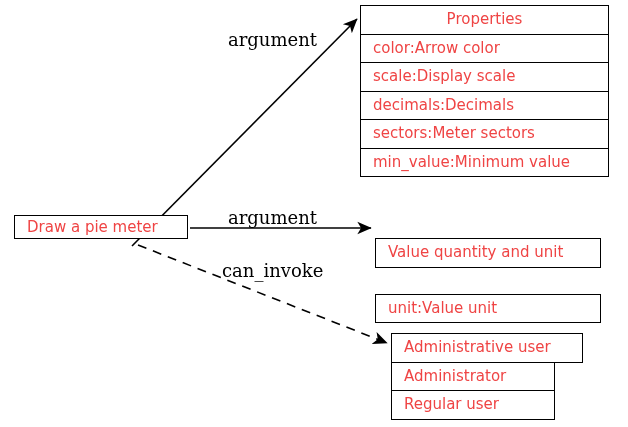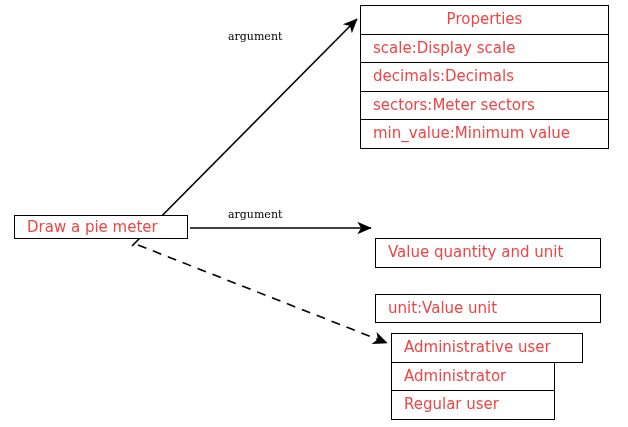--- a/index.html
+++ b/index.html
@@ -61,21 +61,21 @@
   #node-admin-user .cell.narrow { width: 164px; }
 
   
   #node-draw-pie-meter { left: 14px; top: 215px; width: 174px; }
   #node-draw-pie-meter .cell { height: 24px; }
 
   
   .edge-label {
     position: absolute;
     font-family: "DejaVu Serif", serif;
-    font-size: 11px;
+    font-size: 18px;
     line-height: 1;
     color: #000000;
     white-space: nowrap;
     background: transparent;
   }
   #label-argument-properties { left: 228px; top: 31px; }
   #label-argument-value { left: 228px; top: 209px; }
   #label-can-invoke { left: 222px; top: 262px; }
 </style>
 </head>
@@ -94,27 +94,29 @@
 
     <line x1="190" y1="228" x2="371" y2="228" stroke="#000000" stroke-width="1.6" marker-end="url(#arrow-filled)"></line>
 
     <line x1="138" y1="245" x2="387" y2="343" stroke="#000000" stroke-width="1.6" stroke-dasharray="9,7" marker-end="url(#arrow-filled)"></line>
   </svg>
 
   <div class="edge-label" id="label-argument-properties">argument</div>
 
   <div class="edge-label" id="label-argument-value">argument</div>
 
+  <div class="edge-label" id="label-can-invoke">can_invoke</div>
 
   <div class="node" id="node-draw-pie-meter">
     <div class="cell left">Draw a pie meter</div>
   </div>
 
   <div class="node" id="node-properties">
     <div class="cell center">Properties</div>
+    <div class="cell left">color:Arrow color</div>
     <div class="cell left">scale:Display scale</div>
     <div class="cell left">decimals:Decimals</div>
     <div class="cell left">sectors:Meter sectors</div>
     <div class="cell left">min_value:Minimum value</div>
   </div>
 
   <div class="node" id="node-value-quantity">
     <div class="cell left">Value quantity and unit</div>
     <div class="cell left">unit:Value unit</div>
   </div>

